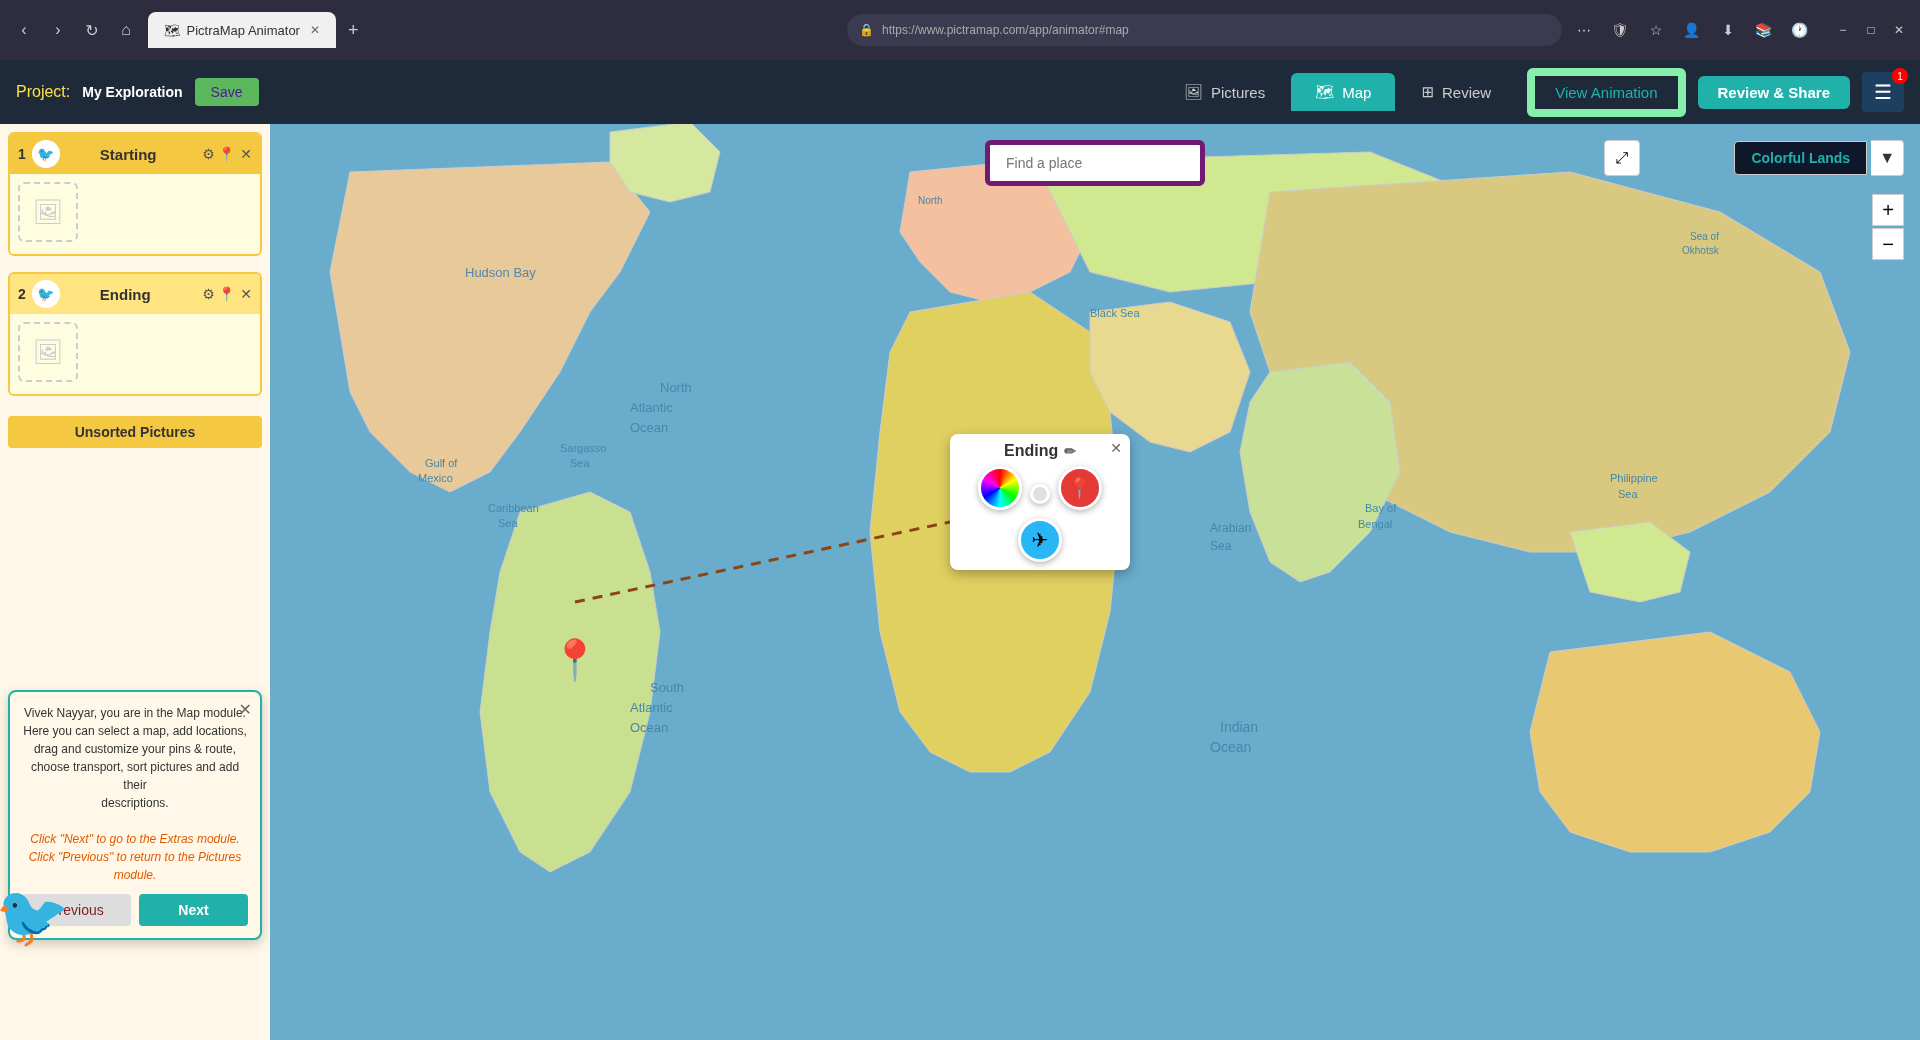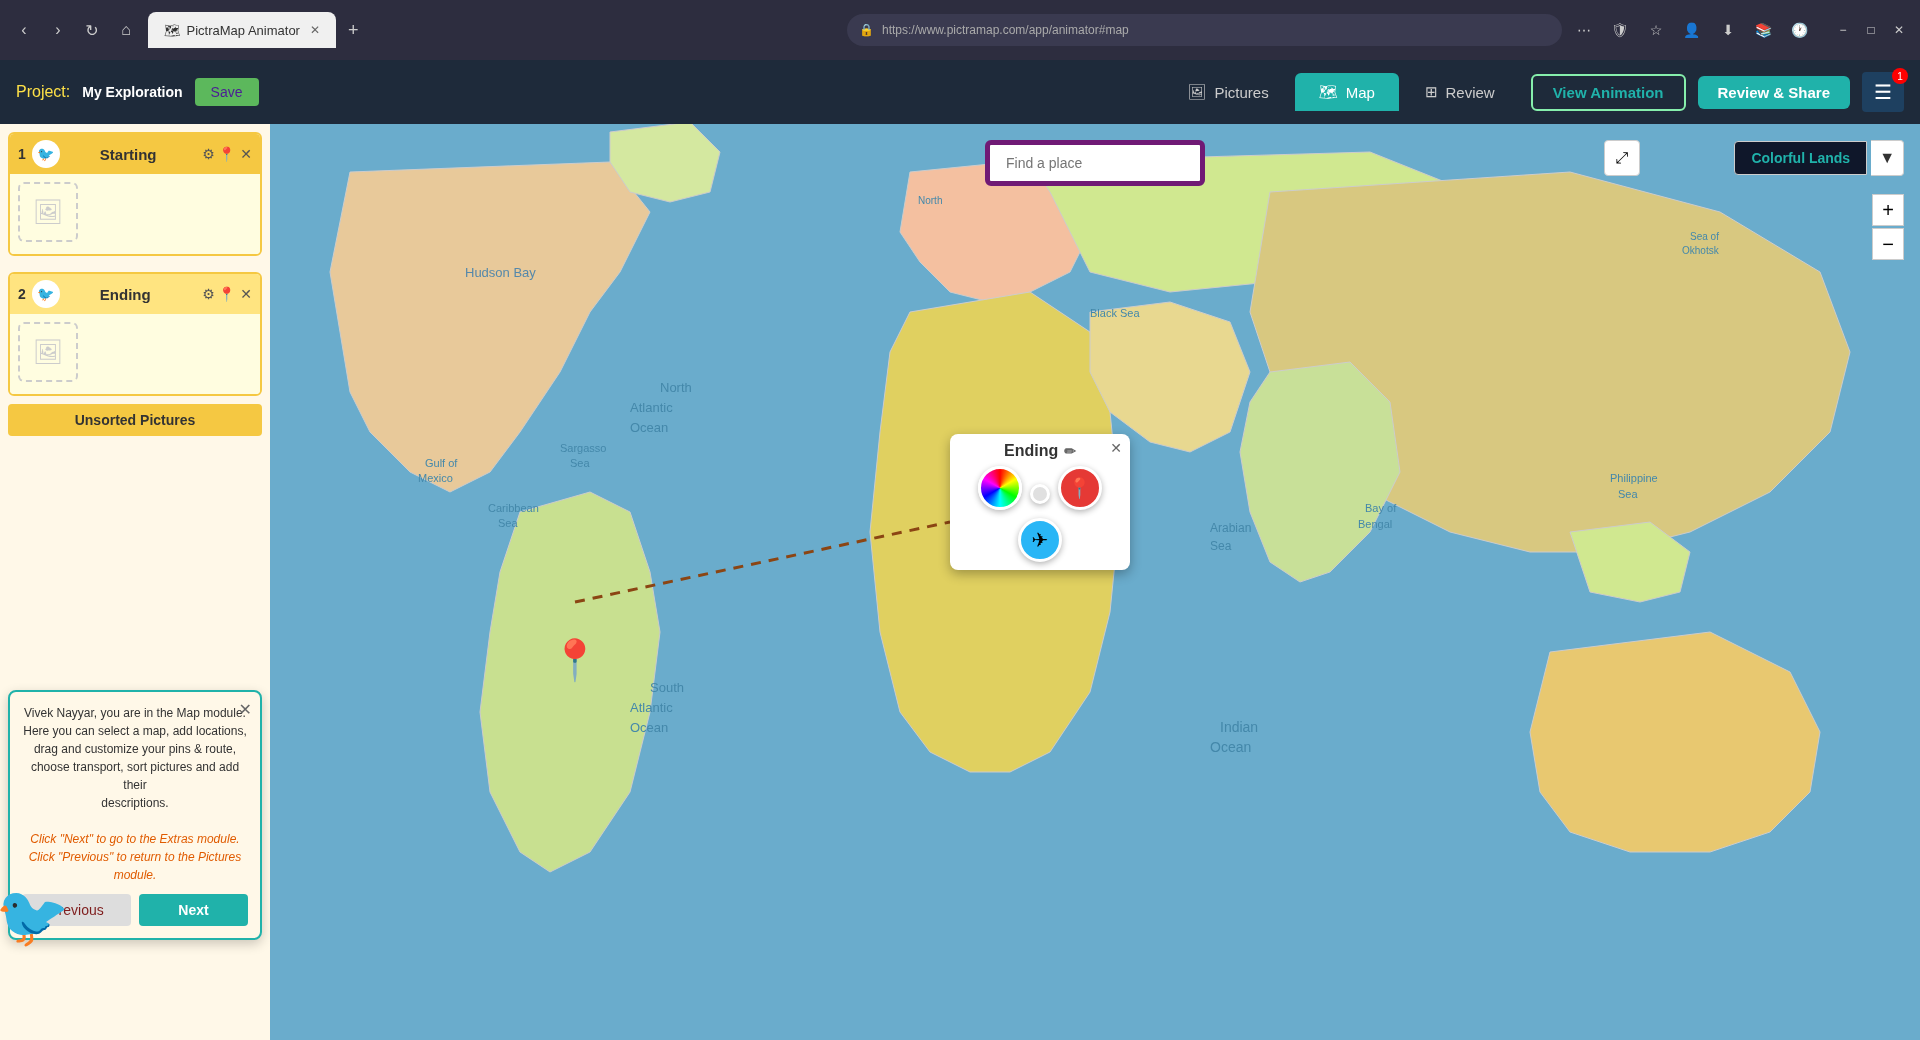--- a/index.html
+++ b/index.html
@@ -142,26 +142,26 @@
       border: none;
       background: transparent;
     }
     .nav-tab.active {
       background: #20b2aa;
       color: white;
     }
     .view-animation-btn {
       background: transparent;
       color: #20b2aa;
-      border: 2px solid #86efac;
+      border: 8px solid #86efac;
       border-radius: 6px;
       padding: 8px 20px;
       font-size: 15px;
       cursor: pointer;
-      font-weight: bold;
+      font-weight: normal;
     }
     .review-share-btn {
       background: #20b2aa;
       color: white;
       border: none;
       border-radius: 6px;
       padding: 8px 20px;
       font-size: 15px;
       cursor: pointer;
       font-weight: bold;
@@ -243,21 +243,21 @@
 
     .scene-item-2 { border-color: #f5c842; }
     .scene-header-2 { background: #ffe480; }
 
     .unsorted-label {
       background: #f5c842;
       padding: 8px 12px;
       font-weight: bold;
       color: #333;
       font-size: 14px;
-      margin: 0 8px 8px 8px;
+      margin: 12px 8px 8px 8px;
       border-radius: 4px;
       text-align: center;
     }
 
     
     .tooltip-popup {
       position: absolute;
       bottom: 100px;
       left: 8px;
       right: 8px;

